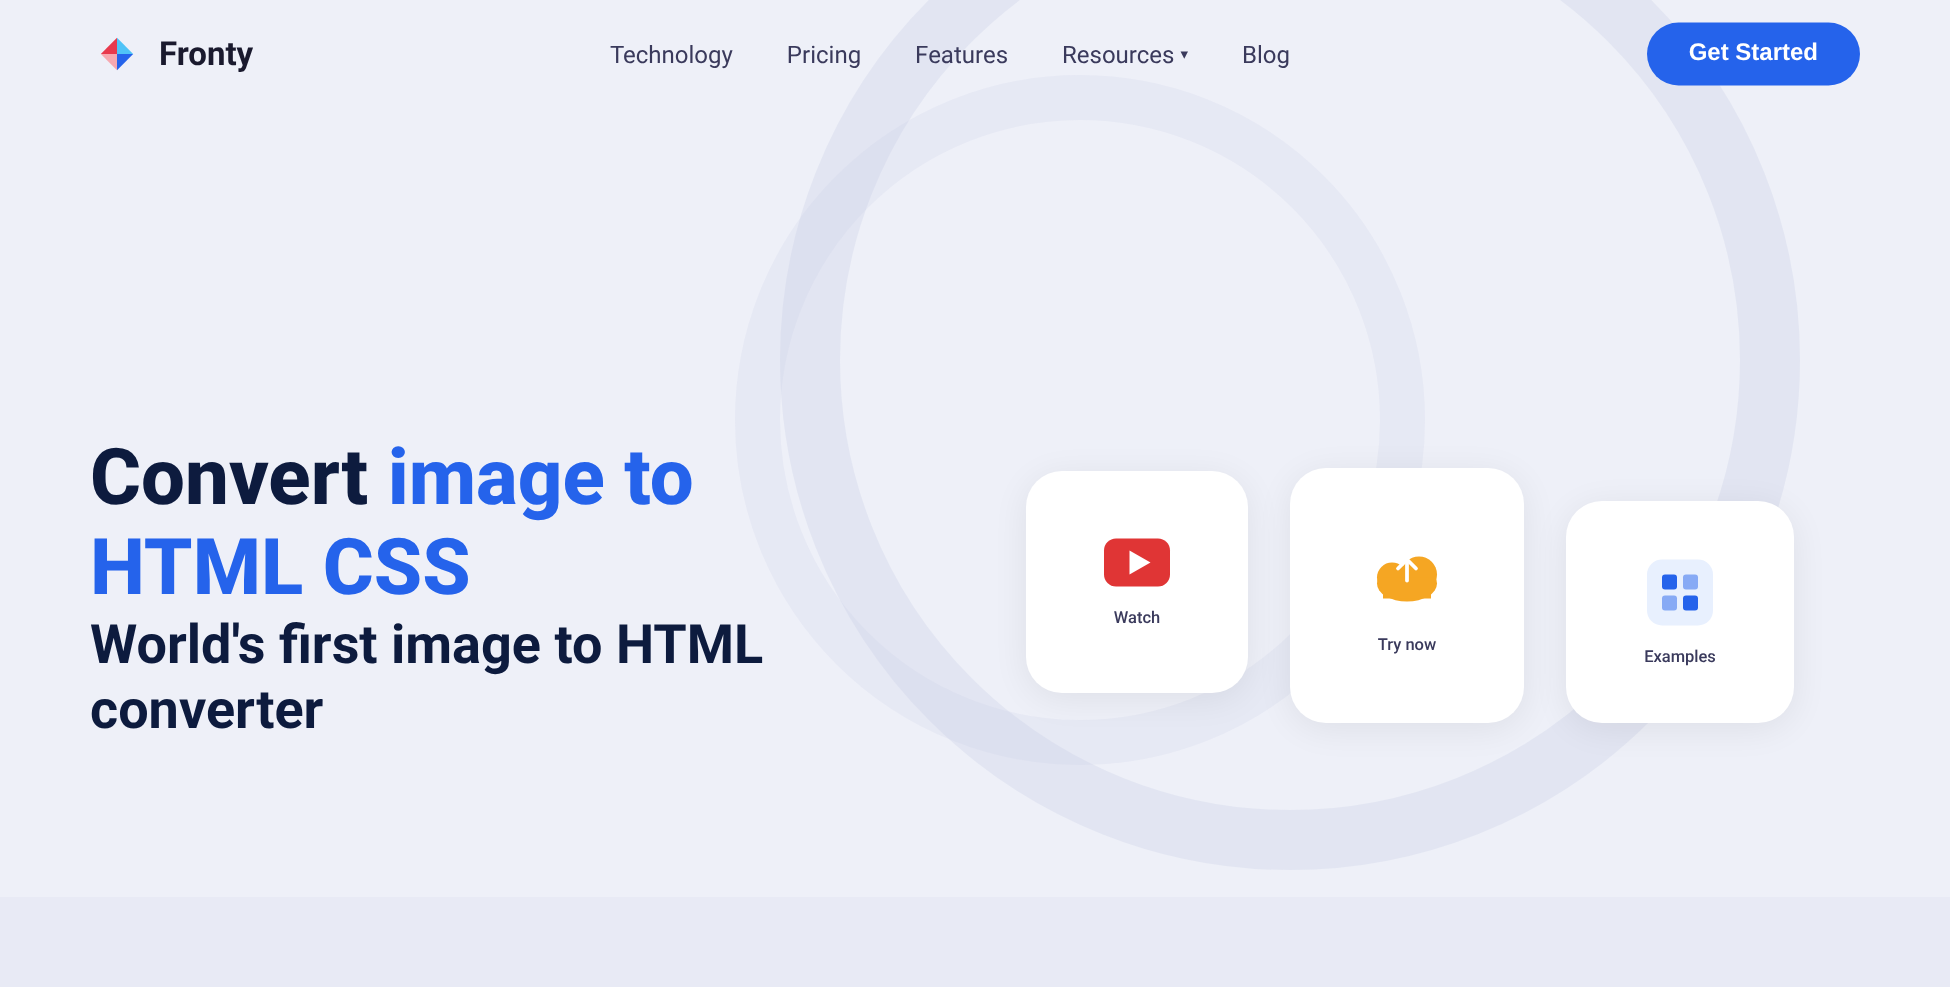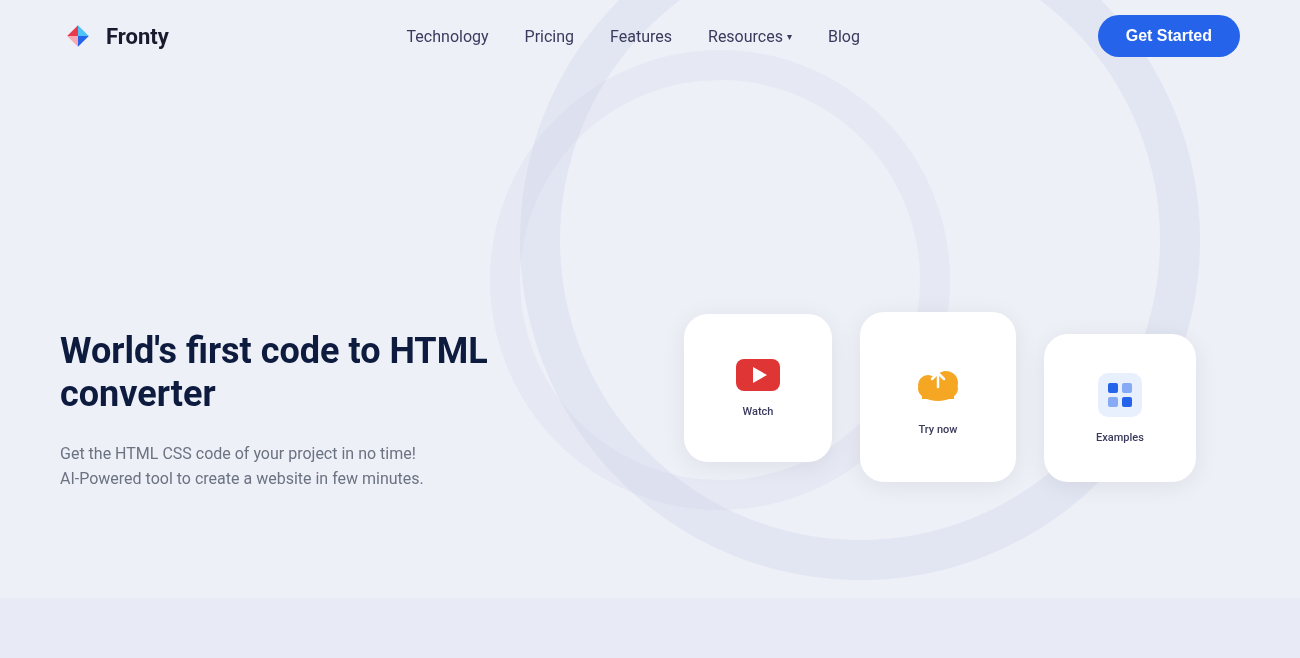--- a/index.html
+++ b/index.html
@@ -290,28 +290,27 @@
   </div>
 
   <div class="nav-actions">
     <button class="get-started-btn">Get Started</button>
   </div>
 </nav>
 
 <section class="hero">
   <div class="hero-left">
     <h1>
+      <span class="hero-title-line1">
+        <span>Convert </span><span class="hero-title-highlight">image to HTML CSS</span>
+      </span>
       <br>
-      <span class="hero-title-line2">World's first code to HTML converter</span>
+      <span class="hero-title-line2">World's first image to HTML converter</span>
     </h1>
 
-    <p class="hero-description">
-      <span>Get the HTML CSS code of your project in no time!</span><br>
-      <span>AI-Powered tool to create a website in few minutes.</span>
-    </p>
 
   </div>
 
   <div class="hero-right">
 
     <div class="card card-watch">
       <div class="card-icon">
         <div class="yt-icon">
           <div class="yt-play"></div>
         </div>

